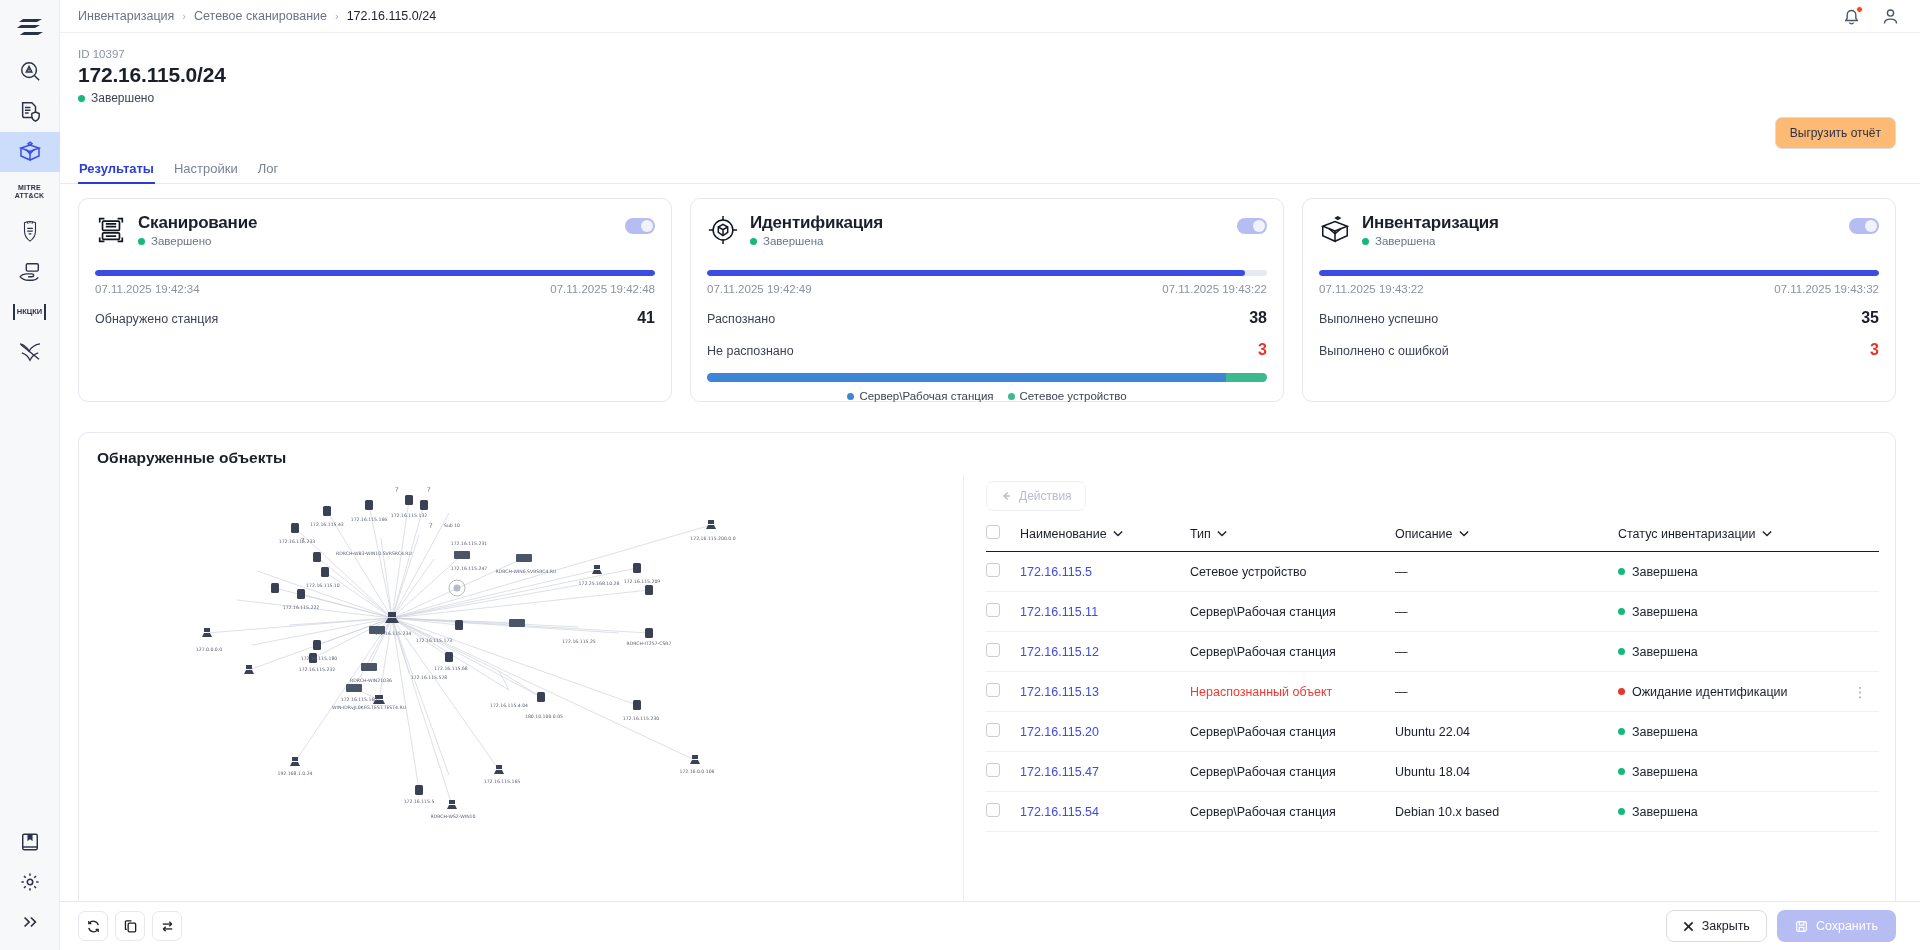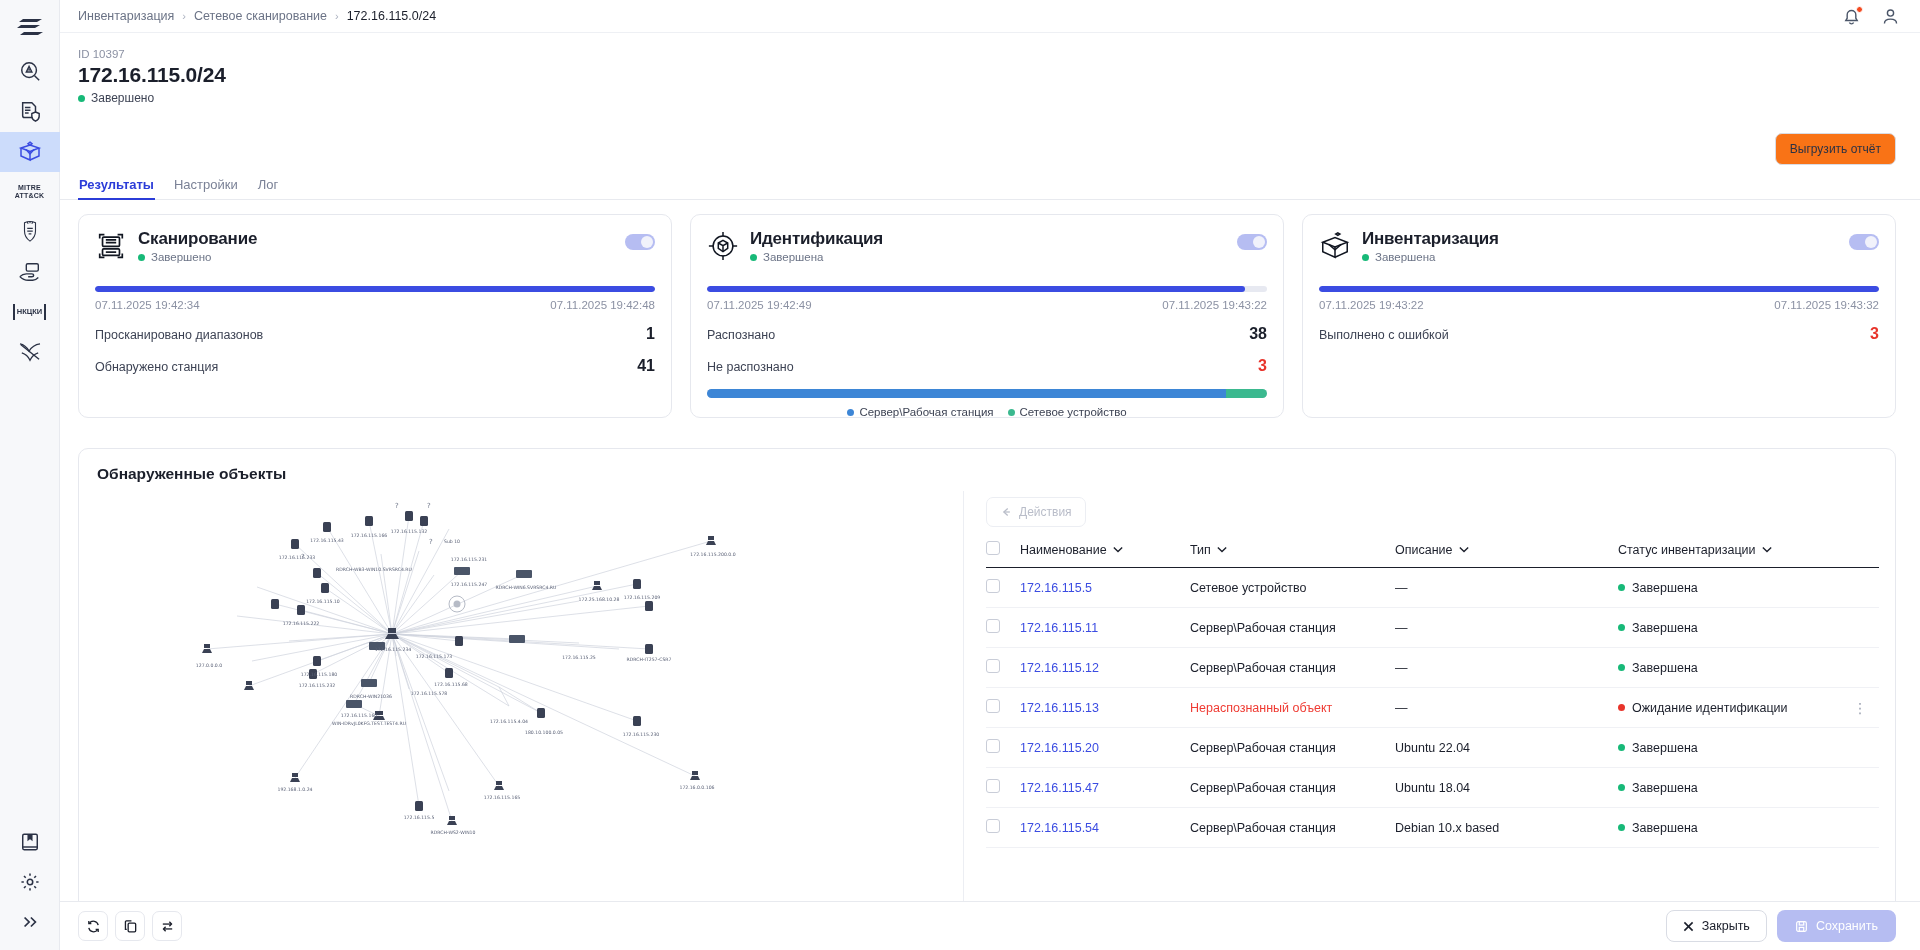--- a/index.html
+++ b/index.html
@@ -66,22 +66,22 @@
 
   .page-head { padding: 14px 24px 0 18px; display: flex; align-items: flex-start; flex-direction: column; }
   .page-id { font-size: 11.5px; color: #8b91a3; line-height: 14px; }
   .page-title { font-size: 21px; font-weight: bold; letter-spacing: -.2px; margin-top: 2px; }
   .page-status { display: flex; align-items: center; gap: 6px; font-size: 12px; color: #3d4354; margin-top: 4px; }
   .dot { width: 7px; height: 7px; border-radius: 50%; display: inline-block; }
   .dot.green { background: #17b978; }
   .dot.red { background: #e8342b; }
 
   .btn-report {
-    margin-left: auto; margin-top: 28px;
-    border: 1px solid #d9dce4; background: #f97316; border-radius: 7px;
+    margin-left: auto; margin-top: 12px;
+    border: 1px solid #d9dce4; background: #fdba74; border-radius: 7px;
     padding: 8px 14px; font-size: 12px; color: #2b3245; cursor: pointer;
     font-family: inherit;
   }
 
   .tabs {
     display: flex; gap: 18px; padding: 0 18px;
     margin-top: 9px; border-bottom: 1px solid #e8eaef;
   }
   .tab { font-size: 13px; color: #7a8196; padding: 3px 1px 7px; cursor: pointer; position: relative; }
   .tab.active { color: #2b3cd8; font-weight: bold; }
@@ -375,24 +375,20 @@
           </div>
           <div class="toggle"></div>
           <div class="progress">
             <span style="width:100%"></span>
           </div>
           <div class="ts-row">
             <span>07.11.2025 19:42:34</span>
             <span>07.11.2025 19:42:48</span>
           </div>
           <div class="stat-row">
-            <span class="stat-label">Просканировано диапазонов</span>
-            <span class="stat-val">1</span>
-          </div>
-          <div class="stat-row">
             <span class="stat-label">Обнаружено станция</span>
             <span class="stat-val">41</span>
           </div>
         </div>
 
         <div class="card">
           <div class="card-head">
             <span class="card-icon">
               <svg width="32" height="32" viewBox="0 0 34 34" fill="none" stroke="currentColor" stroke-width="1.6">
                 <circle cx="17" cy="17" r="10.5"></circle>
@@ -460,20 +456,24 @@
               </div>
             </div>
           </div>
           <div class="toggle"></div>
           <div class="progress">
             <span style="width:100%"></span>
           </div>
           <div class="ts-row">
             <span>07.11.2025 19:43:22</span>
             <span>07.11.2025 19:43:32</span>
+          </div>
+          <div class="stat-row">
+            <span class="stat-label">Выполнено успешно</span>
+            <span class="stat-val">35</span>
           </div>
           <div class="stat-row">
             <span class="stat-label">Выполнено с ошибкой</span>
             <span class="stat-val red">3</span>
           </div>
         </div>
       </div>
 
       <div class="panel">
         <div class="panel-title">Обнаруженные объекты</div>

